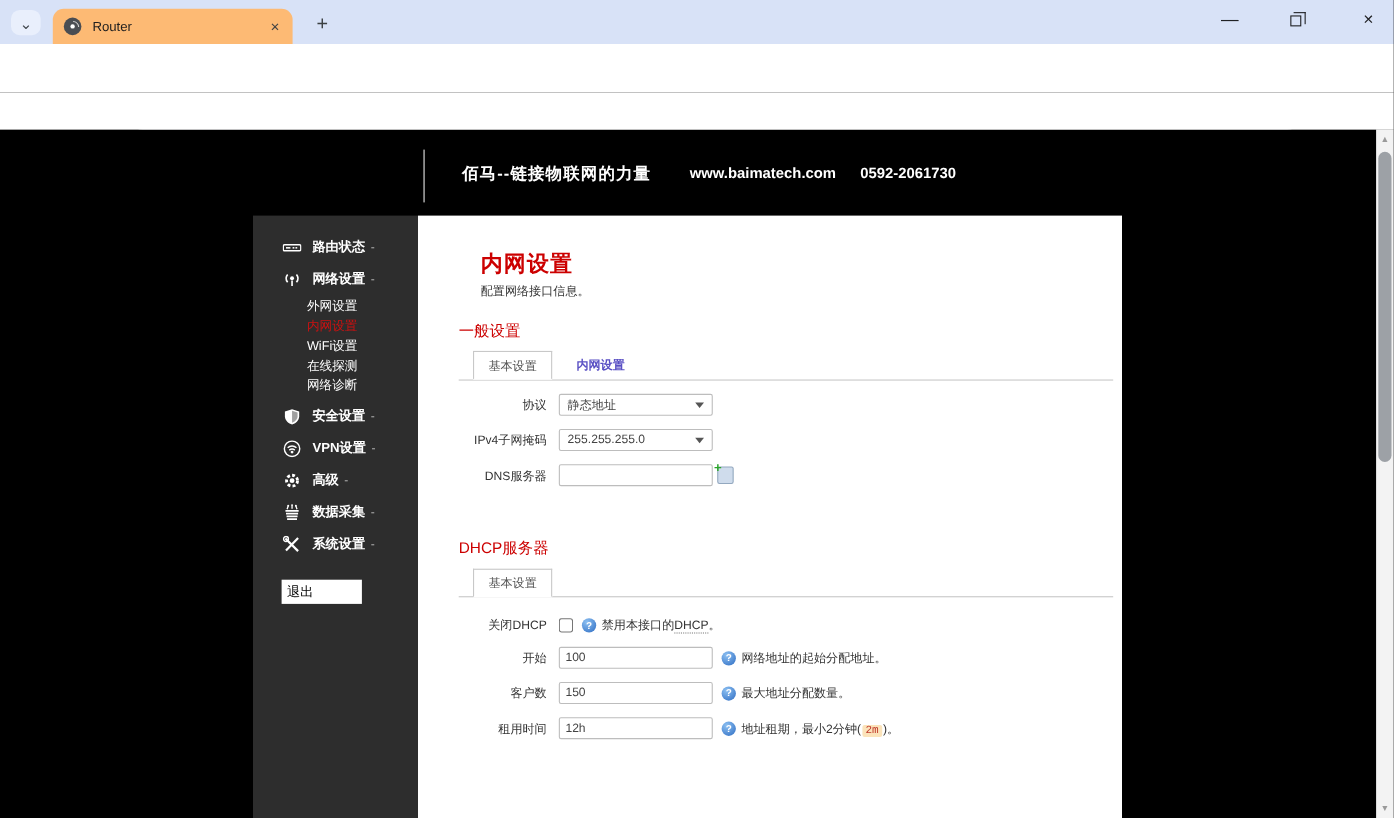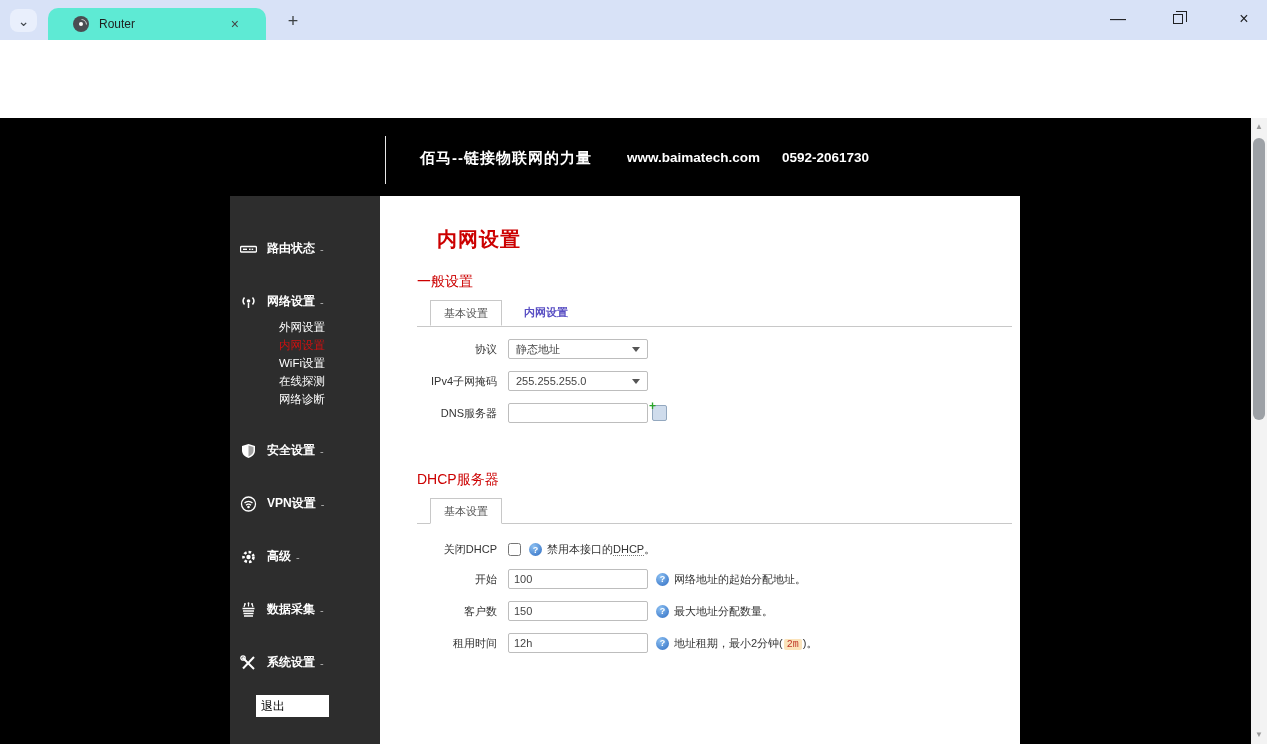--- a/index.html
+++ b/index.html
@@ -3,22 +3,22 @@
 <meta charset="utf-8">
 <style>
   * { margin:0; padding:0; box-sizing:border-box; }
   html,body { width:1267px; height:744px; overflow:hidden; background:#000;
     font-family:"Liberation Sans", sans-serif; }
 
   
   #tabstrip { position:absolute; left:0; top:0; width:1267px; height:40px; background:#d8e2f7; }
   #tab-search { position:absolute; left:10px; top:9px; width:27px; height:23px; border-radius:8px;
     background:#e9effc; color:#41474d; font-size:14px; display:flex; align-items:center; justify-content:center; cursor:pointer;}
-  #tab { position:absolute; left:48px; top:8px; width:218px; height:32px; background:#5eead4;
-    border-radius:10px 10px 0 0; display:flex; align-items:center; padding:0 25px; }
+  #tab { position:absolute; left:48px; top:8px; width:218px; height:32px; background:#fdba74;
+    border-radius:10px 10px 0 0; display:flex; align-items:center; padding:0 10px; }
   .favicon { width:16px; height:16px; border-radius:50%; background:#4a4d52; position:relative; flex:0 0 16px;}
   .favicon::after { content:""; position:absolute; left:6px; top:6px; width:4px; height:4px; border-radius:50%; background:#fff; }
   .favicon::before { content:""; position:absolute; left:3px; top:3px; width:9px; height:9px; border-radius:50%; border:1px solid #d7d7d7; border-color:#cfcfcf transparent transparent transparent; transform:rotate(45deg);}
   #tab-title { flex:1; margin-left:10px; font-size:12px; color:#1f1f1f; white-space:nowrap; overflow:hidden; }
   #tab-close { font-size:14px; color:#444; padding:0 2px; cursor:pointer; }
   #new-tab { position:absolute; left:280px; top:8px; width:26px; height:26px; color:#3c4043; font-size:18px;
     display:flex; align-items:center; justify-content:center; cursor:pointer; }
   .wctl { position:absolute; top:0; width:46px; height:38px; display:flex; align-items:center; justify-content:center;
     color:#202124; font-size:16px; cursor:pointer; }
   #win-min { left:1095px; }
@@ -55,22 +55,22 @@
 
   #logo { position:absolute; left:250px; top:8px; width:100px; text-align:center; color:#fff; }
   #brand { font-size:17px; font-weight:bold; font-style:italic; letter-spacing:0.5px; }
   #brand-cn { font-size:11px; letter-spacing:3px; margin-top:1px; }
   #hdr-divider { position:absolute; left:385px; top:18px; width:1px; height:48px; background:#e8e8e8; }
   #slogan { position:absolute; left:420px; top:31px; font-size:15px; font-weight:bold; color:#fff; letter-spacing:1px;}
   #site-url { position:absolute; left:627px; top:32px; font-size:13.5px; font-weight:bold; color:#fff;text-align:right; }
   #site-phone { position:absolute; left:782px; top:32px; font-size:13.5px; font-weight:bold; color:#fff; }
 
   #sidebar { position:absolute; left:230px; top:78px; width:150px; height:548px; background:#2d2d2d; padding-top:14px; }
-  .s-item { display:flex; align-items:center; height:29px; padding-left:10px; color:#fff; font-size:12px;
-    font-weight:bold; cursor:pointer;margin-top:24px; }
+  .s-item { display:flex; align-items:center; height:29px; padding-left:27px; color:#fff; font-size:12px;
+    font-weight:bold; cursor:pointer; }
   .s-item .sicon { width:17px; height:16px; margin-right:10px; flex:0 0 17px; }
   .s-caret { color:#b5b5b5; font-size:11px; margin-left:5px; font-weight:normal; }
   .s-sub { padding:2px 0 4px 0; }
   .s-sub div { height:18px; line-height:18px; padding-left:49px; font-size:11.5px; color:#fff; cursor:pointer; }
   .s-sub div.active { color:#cc1111; }
   #logout-btn { margin:18px 0 0 26px; width:73px; height:22px; background:#fff; color:#000; font-size:12px;
     line-height:22px; padding-left:5px; cursor:pointer; }
 
   #content { position:absolute; left:380px; top:78px; width:640px; height:548px; background:#fff; overflow:hidden; }
   #page-head { padding:30px 0 0 57px; }
@@ -271,20 +271,21 @@
       </svg>
       <span>系统设置</span>
       <span class="s-caret">-</span>
     </div>
     <div id="logout-btn">退出</div>
   </div>
 
   <div id="content">
     <div id="page-head">
       <div id="page-title">内网设置</div>
+      <div id="page-desc">配置网络接口信息。</div>
     </div>
 
     <div class="section" id="sec-general">
       <div class="sec-title">一般设置</div>
       <div class="tabbar">
         <span class="tab-active">基本设置</span>
         <span class="tab-link">内网设置</span>
       </div>
       <div class="row">
         <span class="lbl">协议</span>

